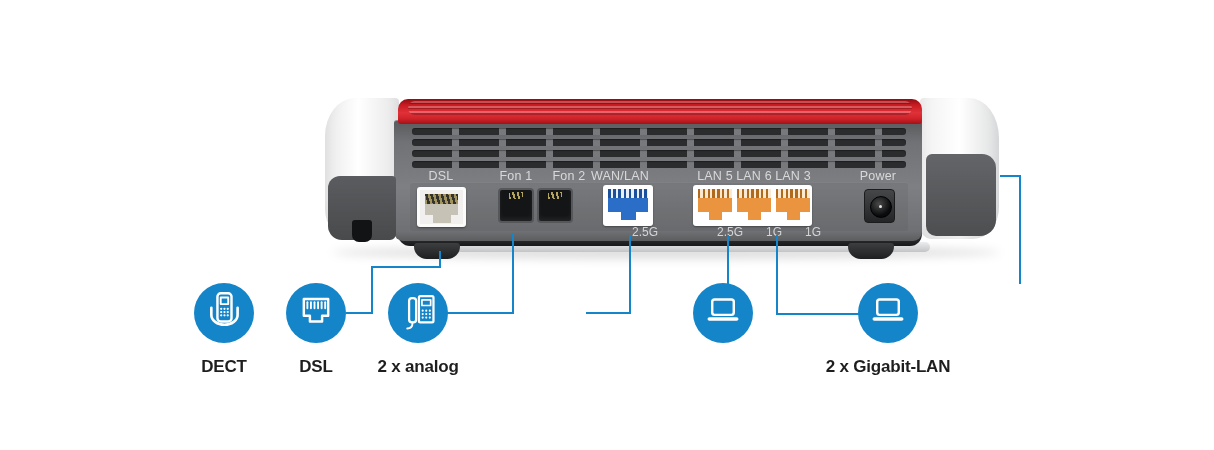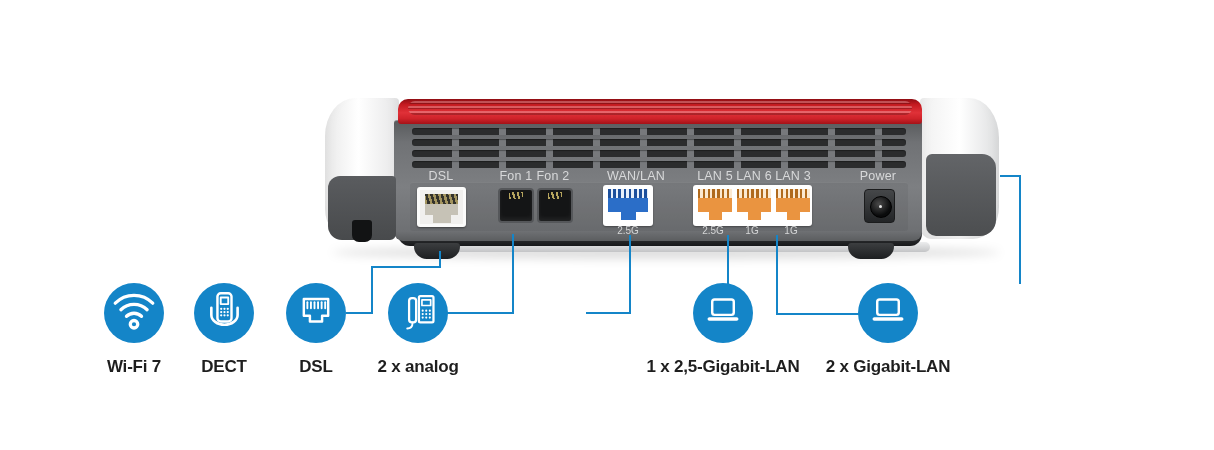--- a/index.html
+++ b/index.html
@@ -41,22 +41,22 @@
 
   .vents{position:absolute;left:18px;top:7px;width:494px;}
   .vent-row{height:7px;margin-bottom:4px;border-radius:3px;
     background:repeating-linear-gradient(90deg,#2b2c2d 0 40px,#77797c 40px 47px);
     box-shadow:inset 0 1px 1px rgba(0,0,0,.35);}
   .port-zone{position:absolute;left:16px;top:61px;width:498px;height:48px;
     background:rgba(0,0,0,.05);border-top:1px solid rgba(255,255,255,.07);border-radius:3px;}
 
   .plabel{position:absolute;top:48px;width:70px;text-align:center;
     font-size:12.5px;color:#d8d9da;letter-spacing:.2px;}
-  .slabel{position:absolute;top:104px;width:60px;text-align:center;
-    font-size:10px;color:#d4d5d6;}
+  .slabel{position:absolute;top:104px;width:60px;text-align:right;
+    font-size:12px;color:#d4d5d6;}
 
   
   .dsl-frame{position:absolute;left:23px;top:66px;width:49px;height:40px;background:#fbfbfa;
     border-radius:3px;box-shadow:0 1px 2px rgba(0,0,0,.4);}
   .dsl-inner{position:absolute;left:3px;top:3px;width:43px;height:34px;background:#f1f0ee;}
   .dsl-pins{position:absolute;left:5px;top:4px;width:33px;height:10px;
     background:repeating-linear-gradient(75deg,#a3945f 0 2.5px,#33322b 2.5px 5px);}
   .dsl-body{position:absolute;left:5px;top:14px;width:33px;height:11px;background:#c6c2b6;}
   .dsl-tab{position:absolute;left:13px;top:25px;width:18px;height:8px;background:#c6c2b6;}
 
@@ -116,22 +116,22 @@
     <div class="vents">
       <div class="vent-row"></div>
       <div class="vent-row"></div>
       <div class="vent-row"></div>
       <div class="vent-row"></div>
     </div>
     <div class="port-zone"></div>
 
     <span class="plabel" style="left:12px">DSL</span>
     <span class="plabel" style="left:87px">Fon 1</span>
-    <span class="plabel" style="left:124px">Fon 2</span>
-    <span class="plabel" style="left:207px">WAN/LAN</span>
+    <span class="plabel" style="left:140px">Fon 2</span>
+    <span class="plabel" style="left:191px">WAN/LAN</span>
     <span class="plabel" style="left:286px">LAN 5</span>
     <span class="plabel" style="left:325px">LAN 6</span>
     <span class="plabel" style="left:364px">LAN 3</span>
     <span class="plabel" style="left:449px">Power</span>
 
     <div class="dsl-frame">
       <div class="dsl-inner">
         <div class="dsl-pins"></div>
         <div class="dsl-body"></div>
         <div class="dsl-tab"></div>
@@ -194,33 +194,20 @@
     <g fill="none" stroke="#1485c8" stroke-width="2">
       <polyline points="346,313 372,313 372,267 440,267 440,251"></polyline>
       <polyline points="447,313 513,313 513,234"></polyline>
       <polyline points="586,313 630,313 630,235"></polyline>
       <polyline points="728,284 728,235"></polyline>
       <polyline points="859,314 777,314 777,235"></polyline>
       <polyline points="1020,284 1020,176 1000,176"></polyline>
     </g>
   </svg>
 
-  <div class="feature" style="left:44px">
-    <div class="circle">
-      <svg width="60" height="60" viewBox="0 0 64 64">
-        <g class="ic" stroke-width="3.5">
-          <path d="M12 21.5 A28 28 0 0 1 52 21.5"></path>
-          <path d="M18 28.5 A20 20 0 0 1 46 28.5"></path>
-          <path d="M24 35.5 A11.5 11.5 0 0 1 40 35.5"></path>
-          <circle cx="32" cy="44" r="4"></circle>
-        </g>
-      </svg>
-    </div>
-    <div class="flabel">Wi-Fi 7</div>
-  </div>
 
   <div class="feature" style="left:134px">
     <div class="circle">
       <svg width="60" height="60" viewBox="0 0 64 64">
         <g class="ic">
           <rect x="25" y="11" width="15" height="30" rx="3.5" stroke-width="2.6"></rect>
           <rect x="28.5" y="15.5" width="8" height="7" stroke-width="2"></rect>
           <path d="M18.5 26.5 V34 A14 10.5 0 0 0 46.5 34 V26.5" stroke-width="2.8"></path>
           <g fill="#fff" stroke="none">
             <circle cx="29" cy="27.5" r="1.2"></circle>
@@ -286,21 +273,20 @@
 
   <div class="feature" style="left:633px">
     <div class="circle">
       <svg width="60" height="60" viewBox="0 0 64 64">
         <g class="ic">
           <rect x="20.5" y="17.5" width="23" height="16.5" rx="2.5" stroke-width="2.6"></rect>
           <rect x="15.5" y="36.5" width="33" height="3.8" rx="1.9" fill="#fff" stroke="none"></rect>
         </g>
       </svg>
     </div>
-    <div class="flabel">1 x 2,5-Gigabit-LAN</div>
   </div>
 
   <div class="feature" style="left:798px">
     <div class="circle">
       <svg width="60" height="60" viewBox="0 0 64 64">
         <g class="ic">
           <rect x="20.5" y="17.5" width="23" height="16.5" rx="2.5" stroke-width="2.6"></rect>
           <rect x="15.5" y="36.5" width="33" height="3.8" rx="1.9" fill="#fff" stroke="none"></rect>
         </g>
       </svg>

